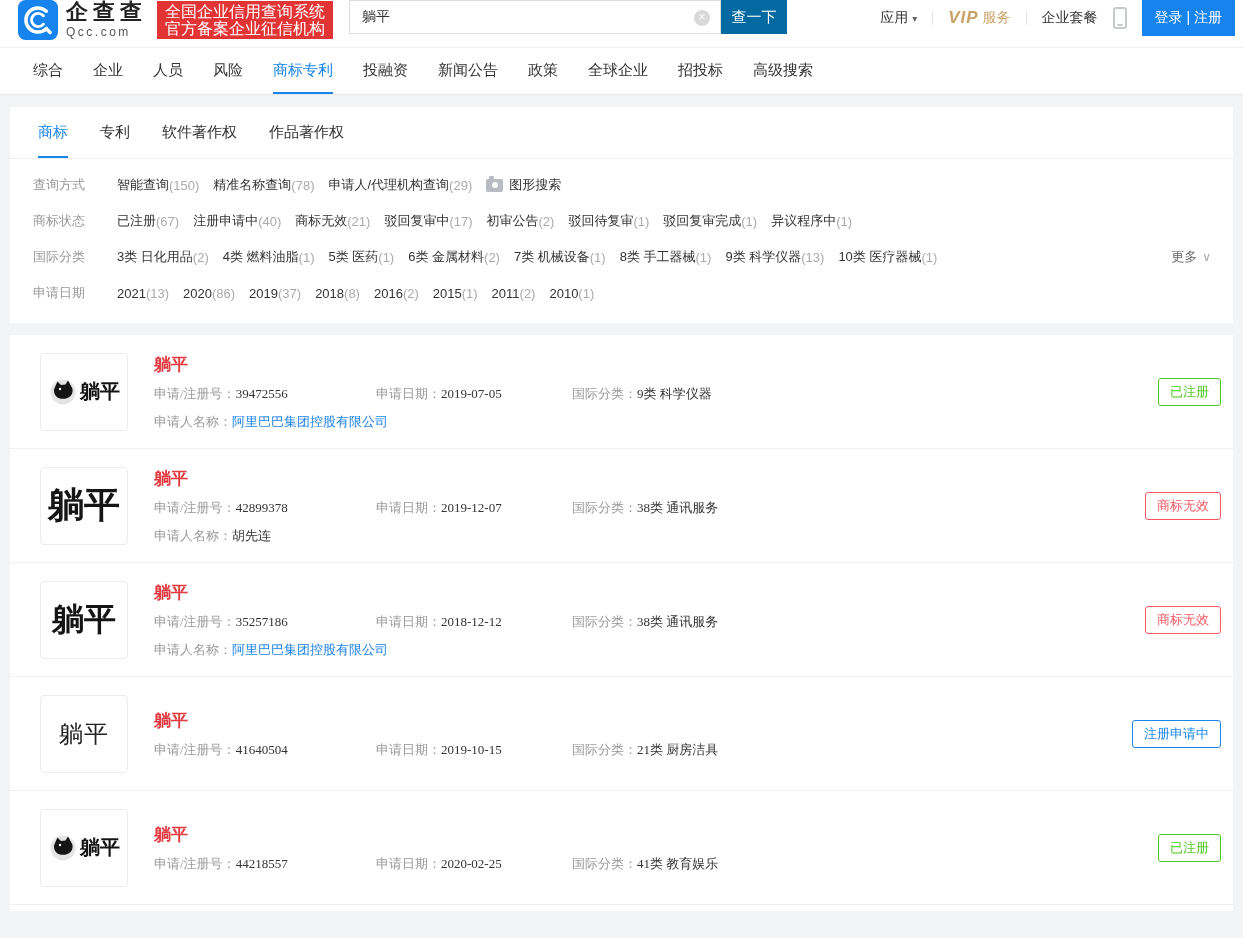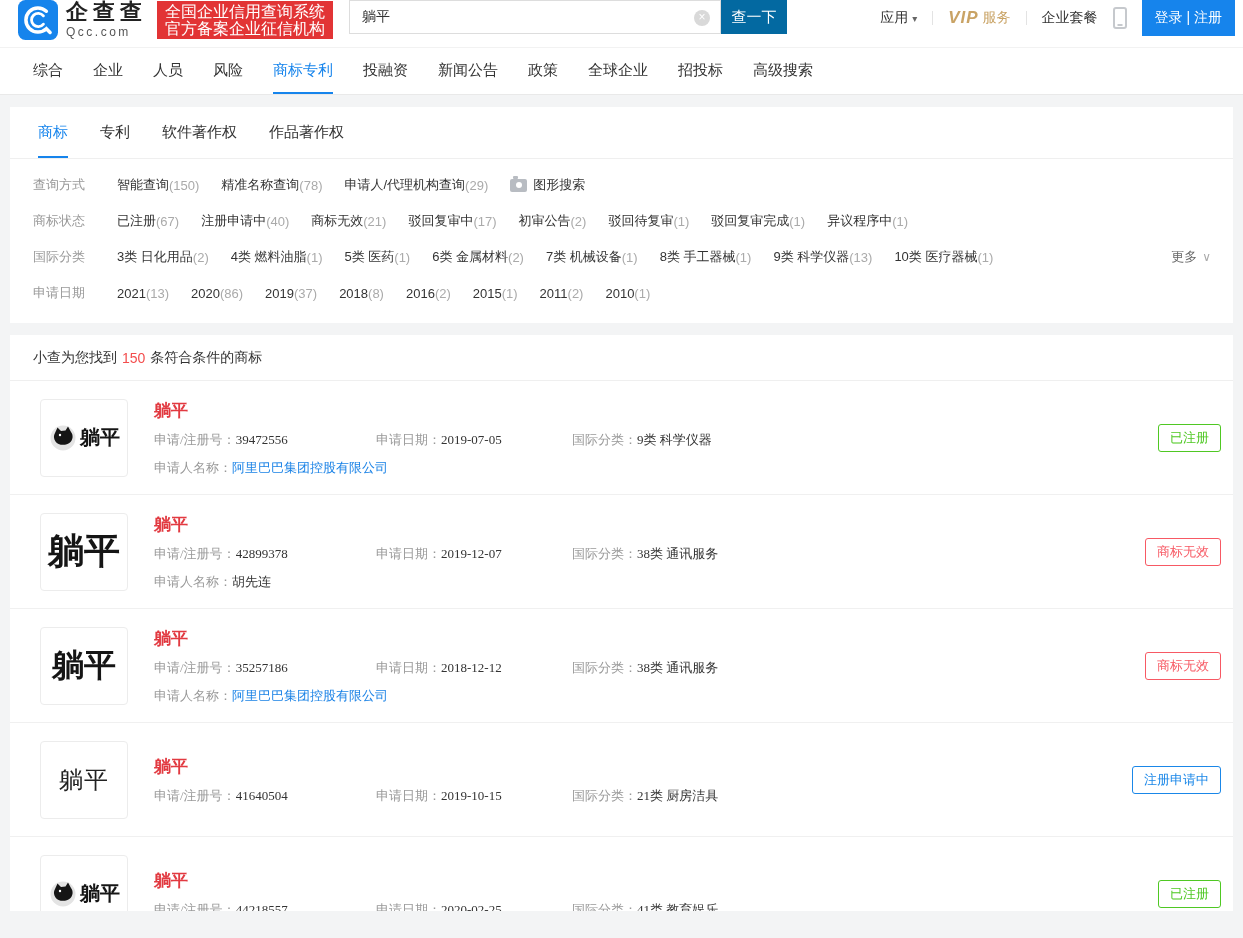--- a/index.html
+++ b/index.html
@@ -36,21 +36,21 @@
   
   .card { background:#fff; margin:12px 10px 0; }
 
   .subnav { height:52px; display:flex; align-items:stretch; padding-left:28px; gap:32px; font-size:15px; border-bottom:1px solid #efefef; }
   .sub-tab { display:flex; align-items:center; color:#333; cursor:pointer; border-bottom:2px solid transparent; padding-top:2px; }
   .sub-tab.active { color:#1684ec; border-bottom-color:#1684ec; }
 
   .filters { padding:8px 20px 12px 23px; }
   .filter-row { display:flex; height:36px; align-items:center; font-size:13px; }
   .filter-label { width:84px; color:#999; flex-shrink:0; }
-  .filter-options { display:flex; gap:22px; align-items:flex-end; flex:1; flex-wrap:nowrap; }
+  .filter-options { display:flex; gap:14px; align-items:flex-end; flex:1; flex-wrap:nowrap; }
   .filter-option { color:#333; display:flex; align-items:center; }
   .opt-count { color:#aaa; }
   .more-link { margin-left:auto; color:#666; cursor:pointer; display:flex; align-items:center; gap:5px; padding-right:2px; }
   .chevron { color:#aaa; font-size:12px; }
   .camera-icon { position:relative; width:17px; height:13px; background:#b8bcc2; border-radius:2px; display:inline-block; margin-right:6px; }
   .camera-icon::before { content:''; position:absolute; top:-3px; left:3px; width:5px; height:3px; background:#b8bcc2; border-radius:1px; }
   .camera-icon::after { content:''; position:absolute; top:3.5px; left:5.5px; width:6px; height:6px; background:#fff; border-radius:50%; }
 
   
   .results-card { height:576px; overflow:hidden; }
@@ -275,25 +275,20 @@
           <a class="filter-option">
             <span class="opt-name">2010</span>
             <span class="opt-count">(1)</span>
           </a>
         </div>
       </div>
     </div>
 </div>
 
 <div class="card results-card">
-  <div class="summary">
-    <span>小查为您找到</span>
-    <em>150</em>
-    <span>条符合条件的商标</span>
-  </div>
   <div id="result-list">
       <div class="item">
         <div class="tm-box">
           <svg width="30" height="28" viewBox="0 0 30 28">
             <circle cx="15" cy="14" r="12.5" fill="#e4e4e4"></circle>
             <path d="M7 9 L9.5 3.5 L13 7 L17.5 6.5 L20 2.5 L23 8 C25.5 11 25 16 22 18.5 C18 22 10 21.5 7.5 17.5 C5.5 14.5 5.5 11.5 7 9 Z" fill="#151515"></path>
             <circle cx="12" cy="11" r="1.2" fill="#fff"></circle>
           </svg>
           <span class="tm-cat-text">躺平</span>
         </div>

